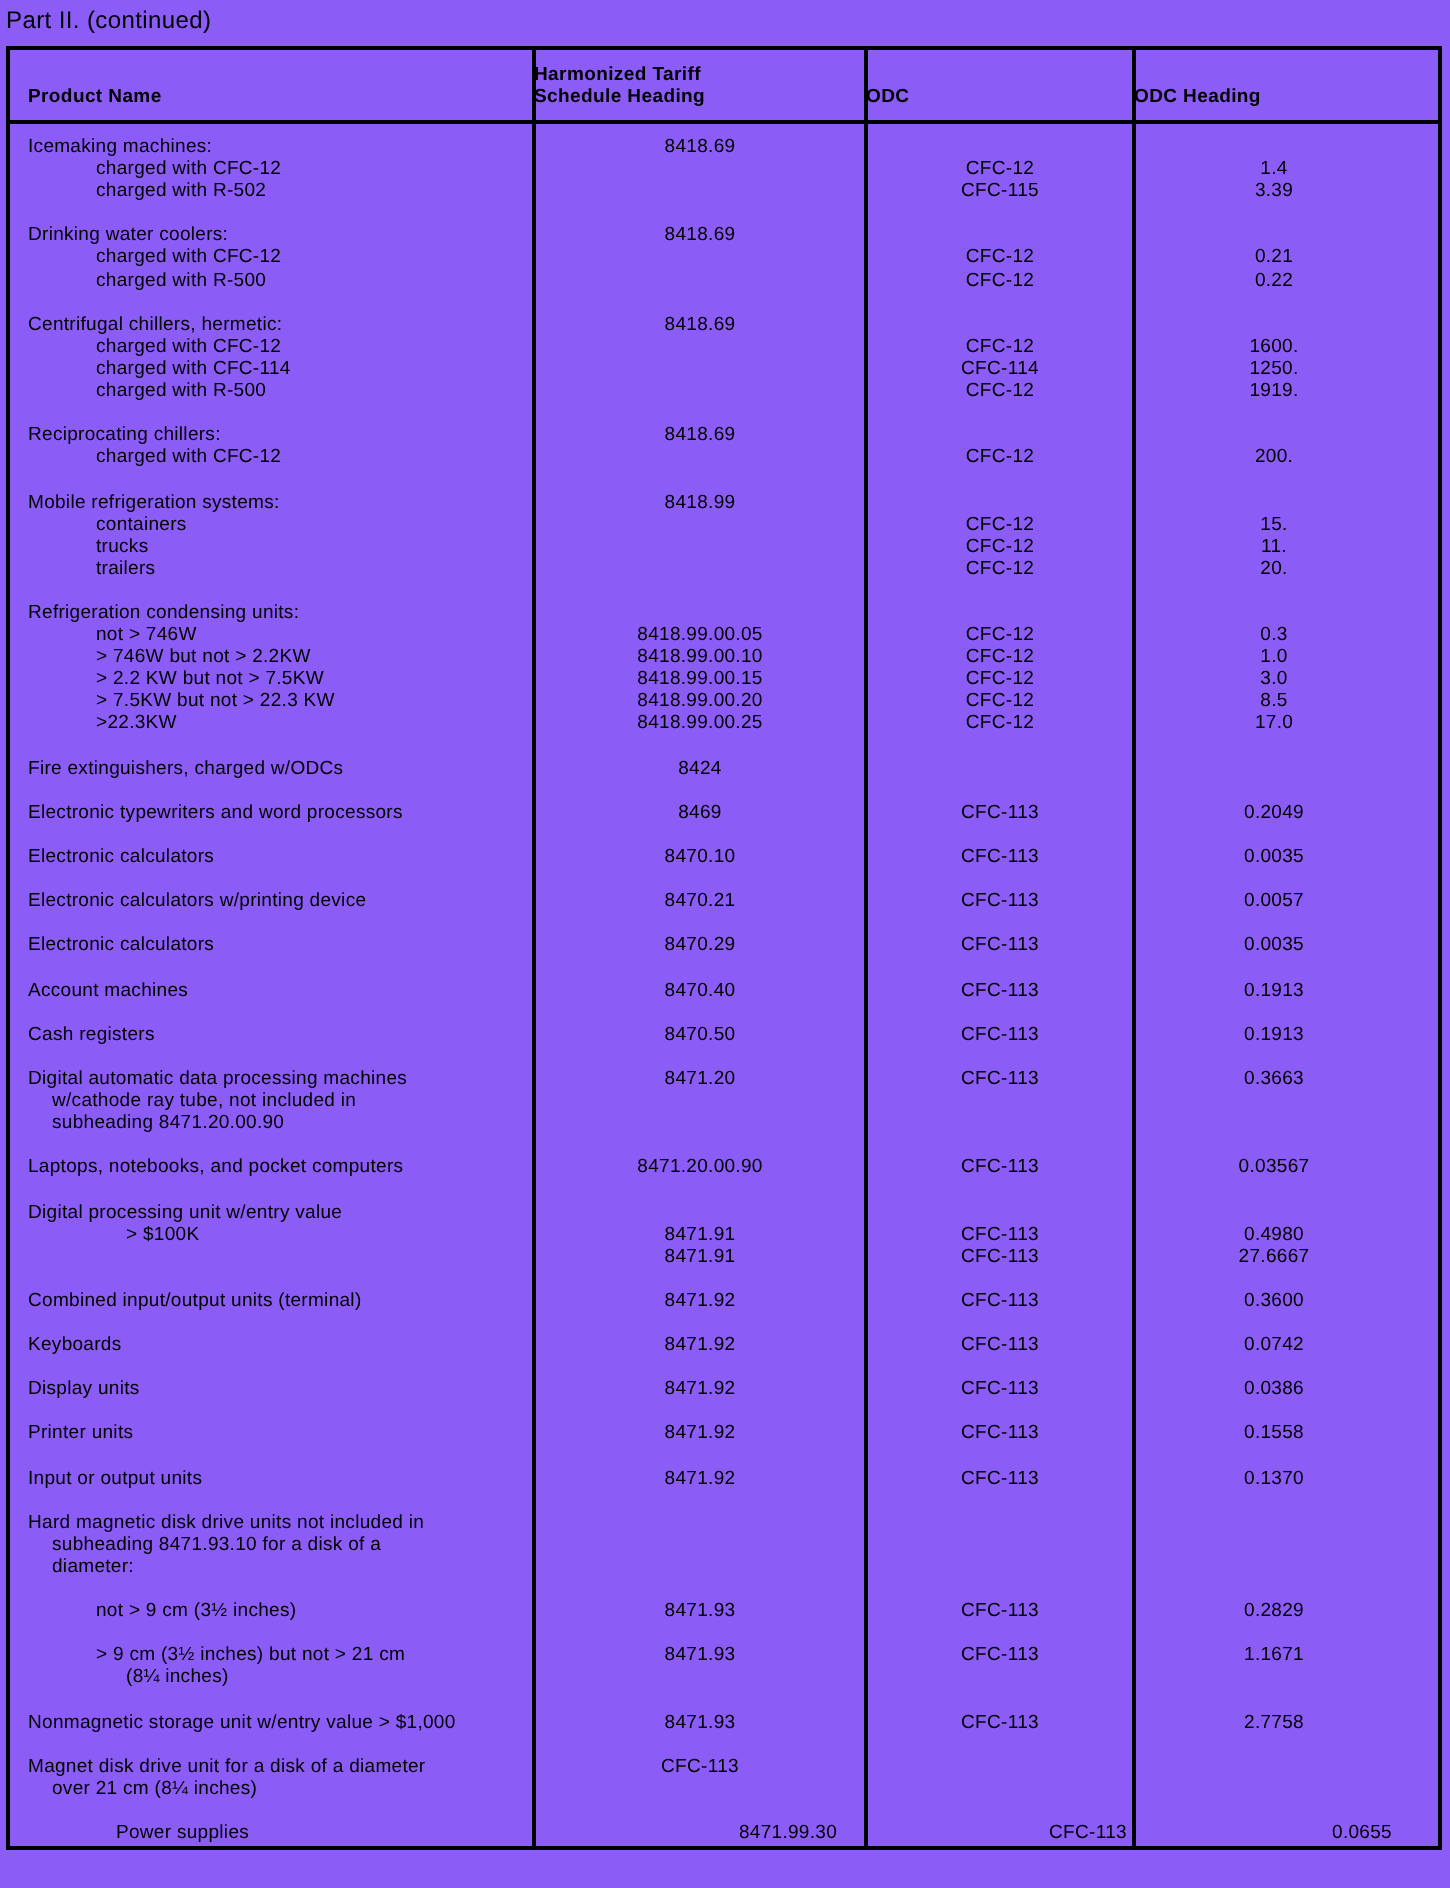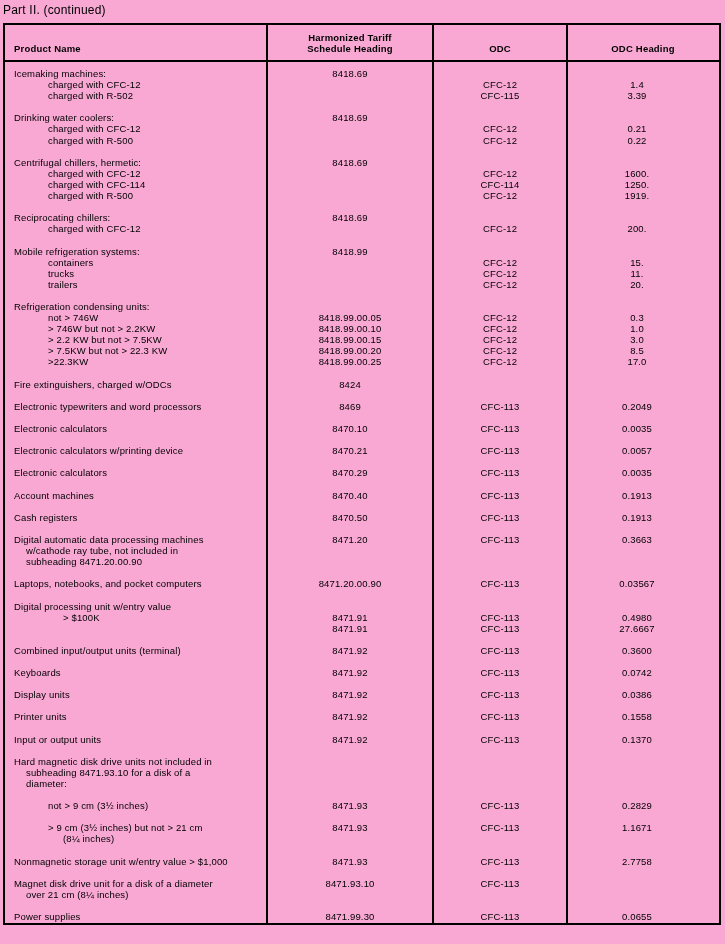--- a/index.html
+++ b/index.html
@@ -1,19 +1,19 @@
 <!DOCTYPE html>
 <html><head>
 <meta charset="utf-8">
 <style>
   html,body{margin:0;padding:0;background:#ffffff;}
   .page{
     position:relative;
     width:725px;height:944px;
-    background:#f9a8d4;
+    background:#8b5cf6;
     font-family:"Liberation Sans","DejaVu Sans",sans-serif;
     color:#000;
     overflow:hidden;
   }
   .doc-title{
     position:absolute;top:3px;left:3px;
     font-size:12px;letter-spacing:0.2px;
   }
   .tbl{
     position:absolute;left:3px;top:23px;
@@ -28,29 +28,29 @@
   .vsep.v3{left:561px;}
   .thead{
     display:grid;
     grid-template-columns:262px 166px 134px 152px;
     height:35px;
     align-items:end;
     font-size:9.5px;font-weight:bold;letter-spacing:0.2px;
   }
   .th{padding-bottom:5px;line-height:10.8px;}
   .th.left{padding-left:9px;text-align:left;}
-  .th.center{text-align:center;}
+  .th.center{}
   .hsep{height:2px;background:#000;}
   .tbody{padding-top:6px;font-size:9.5px;letter-spacing:0.15px;}
   .trow{
     display:grid;
     grid-template-columns:262px 166px 134px 152px;
     margin-bottom:11.1px;
   }
-  .trow:last-child{margin-bottom:0;}
+  .trow:last-child{margin-bottom:0;padding-left:44px;}
   .line{height:11.1px;line-height:11.1px;white-space:nowrap;}
   .cell.product .line.ind0{padding-left:9px;}
   .cell.product .line.ind1{padding-left:21px;}
   .cell.product .line.ind2{padding-left:43px;}
   .cell.product .line.ind3{padding-left:58px;}
   .cell.hts .line,.cell.odc .line{text-align:center;}
   .cell.weight .line{text-align:center;padding-right:12px;}
 </style>
 </head>
 <body>
@@ -515,24 +515,20 @@
           </div>
           <div class="cell weight">
             <div class="line">2.7758</div>
           </div>
         </div>
         <div class="trow">
           <div class="cell product">
             <div class="line ind0">Magnet disk drive unit for a disk of a diameter</div>
             <div class="line ind1">over 21 cm (8¼ inches)</div>
           </div>
-          <div class="cell hts">
-            <div class="line">8471.93.10</div>
-            <div class="line"></div>
-          </div>
           <div class="cell odc">
             <div class="line">CFC-113</div>
             <div class="line"></div>
           </div>
         </div>
         <div class="trow">
           <div class="cell product">
             <div class="line ind0">Power supplies</div>
           </div>
           <div class="cell hts">

